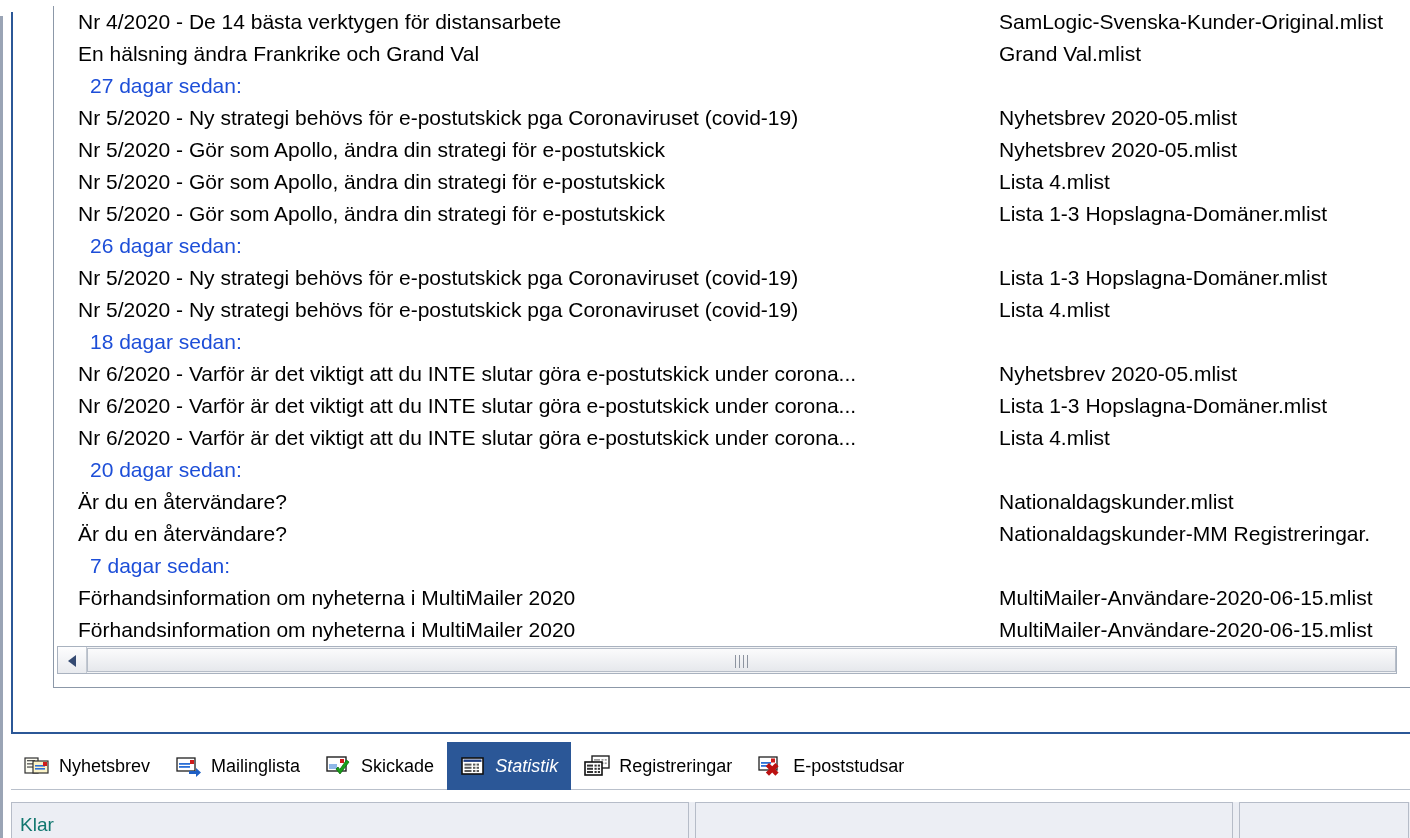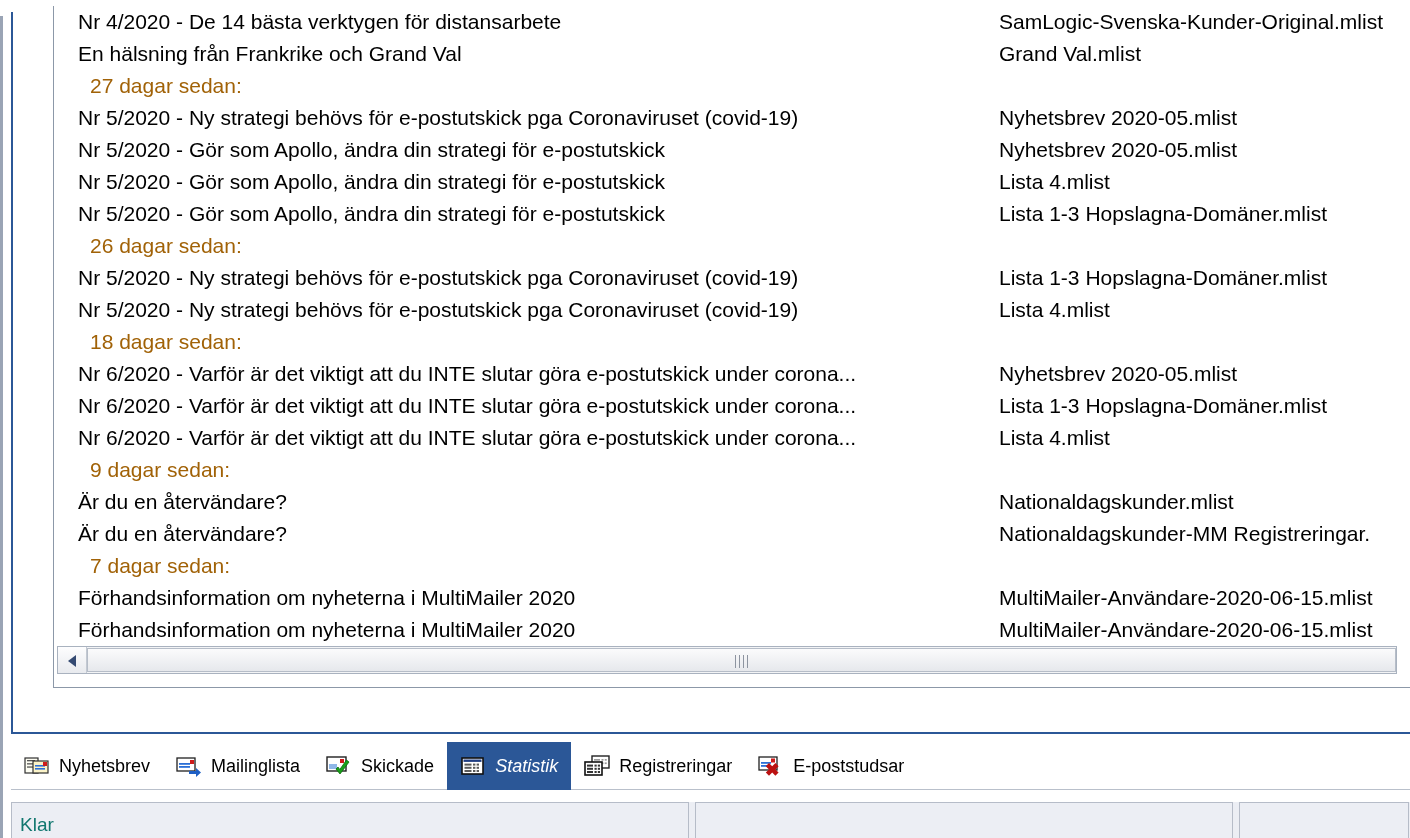--- a/index.html
+++ b/index.html
@@ -77,21 +77,21 @@
   .col-list {
     position: absolute;
     left: 945px;
     top: 0;
     font-size: 21px;
     color: #000000;
     white-space: nowrap;
   }
   .list-row.group .col-subject {
     left: 36px;
-    color: #a16207;
+    color: #1d4ed8;
   }
 
   
   #hscroll {
     position: absolute;
     left: 3px;
     bottom: 13px;
     width: 1340px;
     height: 28px;
     box-sizing: border-box;
@@ -219,21 +219,21 @@
 
   <div id="client-panel">
 
     <div id="list-view">
       <div id="list-rows">
           <div class="list-row">
             <span class="col-subject">Nr 4/2020 - De 14 bästa verktygen för distansarbete</span>
             <span class="col-list">SamLogic-Svenska-Kunder-Original.mlist</span>
           </div>
           <div class="list-row">
-            <span class="col-subject">En hälsning från Frankrike och Grand Val</span>
+            <span class="col-subject">En hälsning ändra Frankrike och Grand Val</span>
             <span class="col-list">Grand Val.mlist</span>
           </div>
           <div class="list-row group">
             <span class="col-subject">27 dagar sedan:</span>
           </div>
           <div class="list-row">
             <span class="col-subject">Nr 5/2020 - Ny strategi behövs för e-postutskick pga Coronaviruset (covid-19)</span>
             <span class="col-list">Nyhetsbrev 2020-05.mlist</span>
           </div>
           <div class="list-row">
@@ -268,21 +268,21 @@
           </div>
           <div class="list-row">
             <span class="col-subject">Nr 6/2020 - Varför är det viktigt att du INTE slutar göra e-postutskick under corona...</span>
             <span class="col-list">Lista 1-3 Hopslagna-Domäner.mlist</span>
           </div>
           <div class="list-row">
             <span class="col-subject">Nr 6/2020 - Varför är det viktigt att du INTE slutar göra e-postutskick under corona...</span>
             <span class="col-list">Lista 4.mlist</span>
           </div>
           <div class="list-row group">
-            <span class="col-subject">9 dagar sedan:</span>
+            <span class="col-subject">20 dagar sedan:</span>
           </div>
           <div class="list-row">
             <span class="col-subject">Är du en återvändare?</span>
             <span class="col-list">Nationaldagskunder.mlist</span>
           </div>
           <div class="list-row">
             <span class="col-subject">Är du en återvändare?</span>
             <span class="col-list">Nationaldagskunder-MM Registreringar.</span>
           </div>
           <div class="list-row group">

